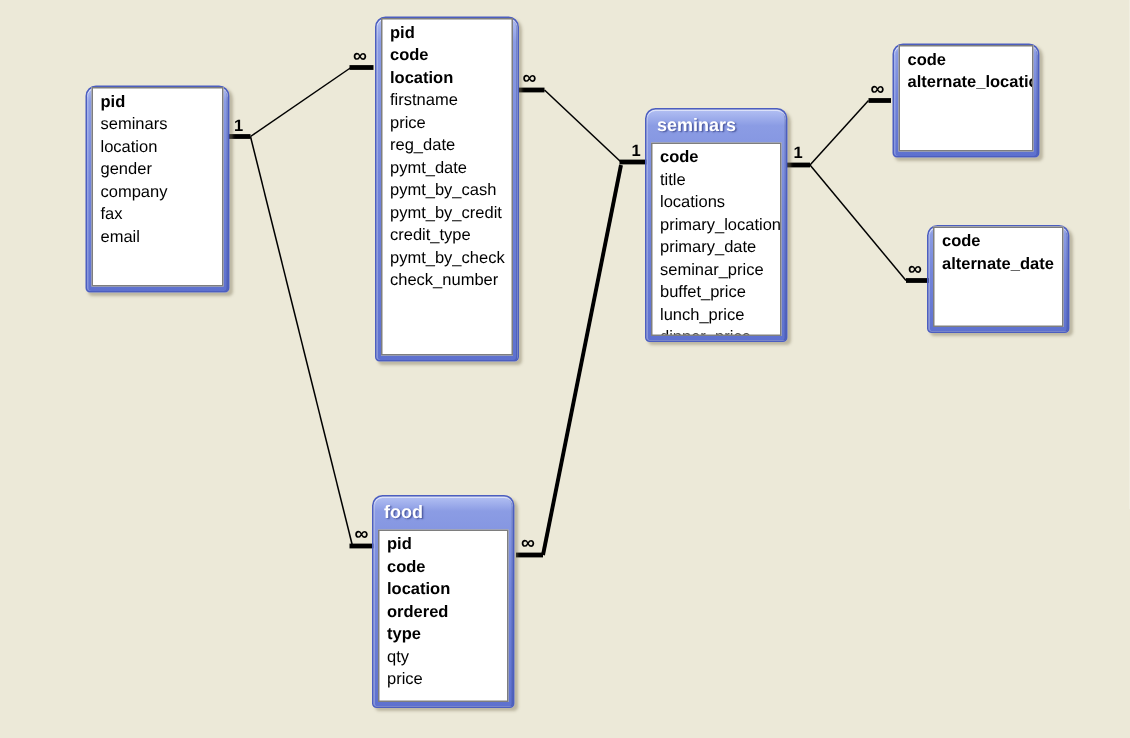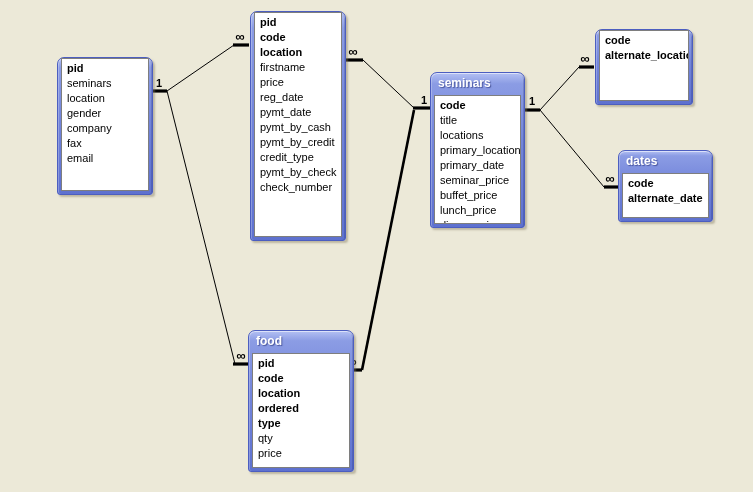--- a/index.html
+++ b/index.html
@@ -118,30 +118,27 @@
   </div>
 
   <div class="tbl" style="left:595px;top:29px;width:98px;height:76px">
     <div class="body">
       <div class="row key">code</div>
       <div class="row key">alternate_location</div>
     </div>
   </div>
 
   <div class="tbl" style="left:618px;top:150px;width:95px;height:72px">
-    <div class="ttl">
-      <span>dates</span>
-    </div>
     <div class="body">
       <div class="row key">code</div>
       <div class="row key">alternate_date</div>
     </div>
   </div>
 
-  <div class="tbl" style="left:248px;top:330px;width:106px;height:142px">
+  <div class="tbl" style="left:248px;top:330px;width:95px;height:142px">
     <div class="ttl">
       <span>food</span>
     </div>
     <div class="body">
       <div class="row key">pid</div>
       <div class="row key">code</div>
       <div class="row key">location</div>
       <div class="row key">ordered</div>
       <div class="row key">type</div>
       <div class="row">qty</div>

